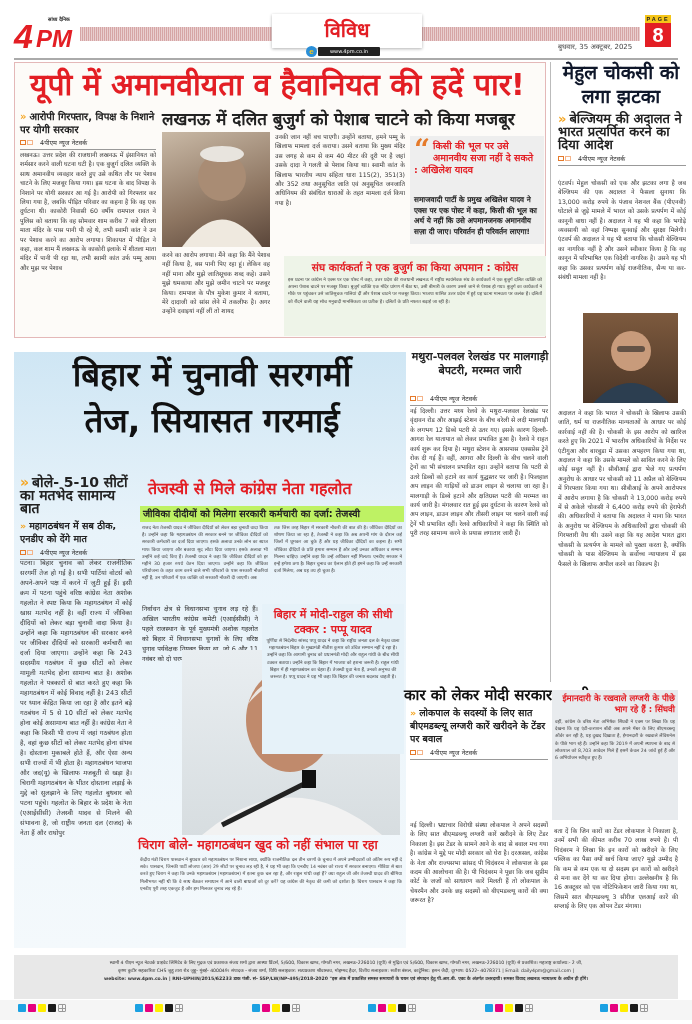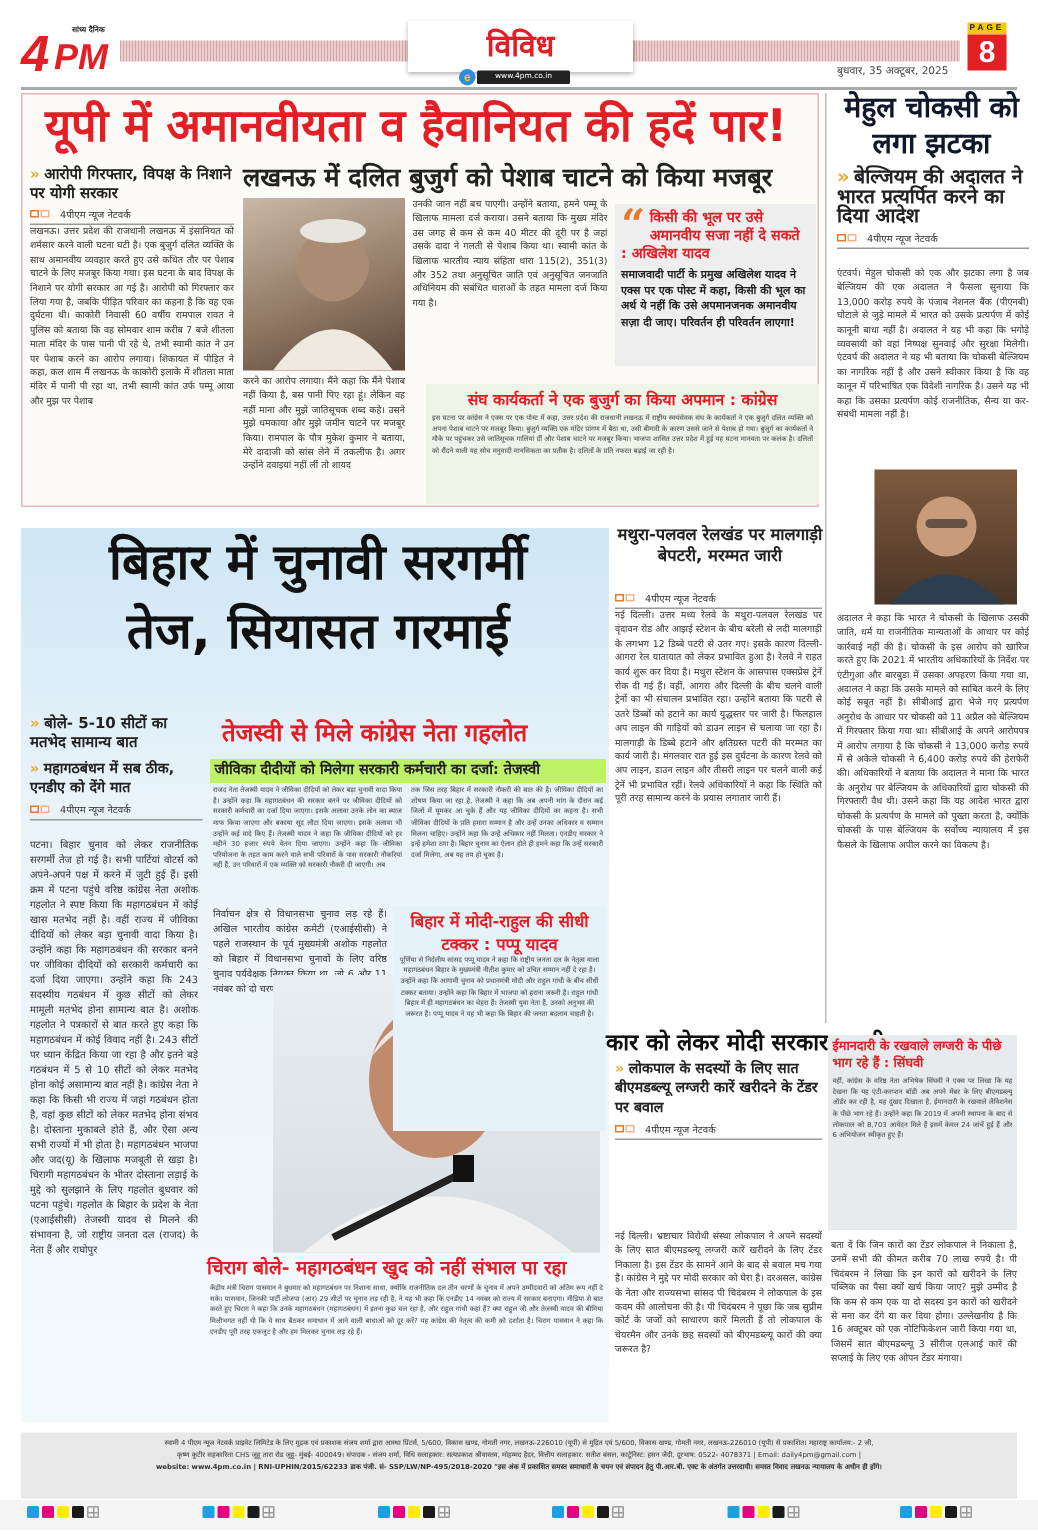--- a/index.html
+++ b/index.html
@@ -30,38 +30,38 @@
 .chev{color:#f5a623;font-weight:bold;margin-right:3px}
 .sub{font:bold 11px/14px "DejaVu Sans",sans-serif;color:#222}
 .photo{background:linear-gradient(160deg,#c9b9a6,#8d7561 60%,#5a463a)}
 
 #top-story{left:14px;top:62px;width:532px;height:276px;border:1px solid #e4b8b8;background:#fdfbf8}
 .top-head{left:30px;top:64px;font:bold 30px/42px "DejaVu Sans",sans-serif;color:#e31e24;white-space:nowrap}
 
 .quote-box{left:410px;top:136px;width:134px;height:108px;background:#eee;padding:4px}
 .quote-mark{font:bold 28px "DejaVu Serif",serif;color:#e57a2a;line-height:20px;float:left;margin-right:3px}
 .quote-title{font:bold 9.5px/12px "DejaVu Sans",sans-serif;color:#e31e24}
-.quote-body{font:bold 7.3px/10.6px "DejaVu Sans",sans-serif;color:#222;margin-top:2px}
+.quote-body{font:bold 7.3px/10.6px "DejaVu Sans",sans-serif;color:#222;margin-top:19px}
 
 .cong-box{left:284px;top:256px;width:262px;height:80px;background:#eef4e8;padding:4px}
 .cong-title{font:bold 10.5px/14px "DejaVu Sans",sans-serif;color:#e31e24;text-align:center}
 
 .right-head{left:556px;top:60px;width:130px;font:bold 19px/24px "DejaVu Sans",sans-serif;color:#0f172a;text-align:center}
 
 #bihar-panel{left:14px;top:352px;width:392px;height:596px;background:linear-gradient(180deg,#cfe6f4,#e8f3fa 30%,#f4f9fc)}
 .bihar-head{left:20px;top:352px;width:384px;font:900 33px/46px "DejaVu Sans",sans-serif;color:#111;text-align:center}
 .red-head{font:bold 16px/22px "DejaVu Sans",sans-serif;color:#e31e24;white-space:nowrap}
 .strip-head{background:#bef264;font:bold 9.6px/16px "DejaVu Sans",sans-serif;color:#222;padding-left:3px;white-space:nowrap}
 .pappu-box{left:262px;top:604px;width:142px;height:150px;background:#e6f2f9;padding:3px}
 .pappu-title{font:bold 11px/15px "DejaVu Sans",sans-serif;color:#e31e24;text-align:center}
 .chirag-title{font:bold 12.5px/17px "DejaVu Sans",sans-serif;color:#e31e24;white-space:nowrap}
 
 .car-head{left:404px;top:684px;font:bold 15px/22px "DejaVu Sans",sans-serif;color:#111;white-space:nowrap}
 .singhvi-box{left:552px;top:690px;width:126px;height:130px;background:#e8ebee;padding:3px}
-.singhvi-title{font:bold 8.5px/11px "DejaVu Sans",sans-serif;color:#e31e24;text-align:left}
+.singhvi-title{font:bold 8.5px/11px "DejaVu Sans",sans-serif;color:#e31e24;text-align:right}
 
 #footer{left:14px;top:955px;width:664px;height:44px;background:#e8e8e8}
 .foot-line{font:4.6px/8px "DejaVu Sans",sans-serif;color:#333;text-align:center;white-space:nowrap;overflow:hidden}
 .swatches{top:1000px;left:0;width:692px;height:20px;background:#f5f5f5}
 .sw-group{position:absolute;top:4px;display:flex;gap:2px}
 .sw{width:8px;height:8px;border-radius:1px}
 .sw.reg{border:1px solid #999;background:linear-gradient(#999,#999) center/1px 100% no-repeat,linear-gradient(#999,#999) center/100% 1px no-repeat}
 .vrule{width:1px;background:#bbb}
 </style>
 </head>
@@ -143,21 +143,21 @@
     <span>4पीएम न्यूज नेटवर्क</span>
   </div>
 <div class="abs body-text" style="left:410px;top:406px;width:138px;height:270px">नई दिल्ली। उत्तर मध्य रेलवे के मथुरा-पलवल रेलखंड पर वृंदावन रोड और आझई स्टेशन के बीच बरेली से लदी मालगाड़ी के लगभग 12 डिब्बे पटरी से उतर गए। इसके कारण दिल्ली-आगरा रेल यातायात को लेकर प्रभावित हुआ है। रेलवे ने राहत कार्य शुरू कर दिया है। मथुरा स्टेशन के आसपास एक्सप्रेस ट्रेनें रोक दी गई हैं। वहीं, आगरा और दिल्ली के बीच चलने वाली ट्रेनों का भी संचालन प्रभावित रहा। उन्होंने बताया कि पटरी से उतरे डिब्बों को हटाने का कार्य युद्धस्तर पर जारी है। फिलहाल अप लाइन की गाड़ियों को डाउन लाइन से चलाया जा रहा है। मालगाड़ी के डिब्बे हटाने और क्षतिग्रस्त पटरी की मरम्मत का कार्य जारी है। मंगलवार रात हुई इस दुर्घटना के कारण रेलवे को अप लाइन, डाउन लाइन और तीसरी लाइन पर चलने वाली कई ट्रेनें भी प्रभावित रहीं। रेलवे अधिकारियों ने कहा कि स्थिति को पूरी तरह सामान्य करने के प्रयास लगातार जारी हैं।</div>
 
 <div id="bihar-panel" class="abs"></div>
 <div class="abs bihar-head">
   <div>बिहार में चुनावी सरगर्मी</div>
   <div>तेज, सियासत गरमाई</div>
 </div>
 <div class="abs" style="left:20px;top:476px;width:115px">
-  <div class="sub" style="font-size:10px;line-height:13px;margin-bottom:4px"><span class="chev">»</span><span>बोले- 5-10 सीटों का मतभेद सामान्य बात</span></div>
+  <div class="sub" style="font-size:14px;line-height:13px;margin-bottom:4px"><span class="chev">»</span><span>बोले- 5-10 सीटों का मतभेद सामान्य बात</span></div>
   <div class="sub" style="font-size:9.5px;line-height:13px"><span class="chev">»</span><span>महागठबंधन में सब ठीक, एनडीए को देंगे मात</span></div>
   <div class="byline" style="margin-top:3px">
       <span><i class="sq"></i><i class="sq b"></i></span>
       <span>4पीएम न्यूज नेटवर्क</span>
     </div>
 </div>
 <div class="abs body-text" style="left:20px;top:558px;width:112px;height:384px;font-size:6.6px;line-height:10px">पटना। बिहार चुनाव को लेकर राजनीतिक सरगर्मी तेज हो गई है। सभी पार्टियां वोटर्स को अपने-अपने पक्ष में करने में जुटी हुई हैं। इसी क्रम में पटना पहुंचे वरिष्ठ कांग्रेस नेता अशोक गहलोत ने स्पष्ट किया कि महागठबंधन में कोई खास मतभेद नहीं है। वहीं राज्य में जीविका दीदियों को लेकर बड़ा चुनावी वादा किया है। उन्होंने कहा कि महागठबंधन की सरकार बनने पर जीविका दीदियों को सरकारी कर्मचारी का दर्जा दिया जाएगा। उन्होंने कहा कि 243 सदस्यीय गठबंधन में कुछ सीटों को लेकर मामूली मतभेद होना सामान्य बात है। अशोक गहलोत ने पत्रकारों से बात करते हुए कहा कि महागठबंधन में कोई विवाद नहीं है। 243 सीटों पर ध्यान केंद्रित किया जा रहा है और इतने बड़े गठबंधन में 5 से 10 सीटों को लेकर मतभेद होना कोई असामान्य बात नहीं है। कांग्रेस नेता ने कहा कि किसी भी राज्य में जहां गठबंधन होता है, वहां कुछ सीटों को लेकर मतभेद होना संभव है। दोस्ताना मुकाबले होते हैं, और ऐसा अन्य सभी राज्यों में भी होता है। महागठबंधन भाजपा और जद(यू) के खिलाफ मजबूती से खड़ा है। चिरागी महागठबंधन के भीतर दोस्ताना लड़ाई के मुद्दे को सुलझाने के लिए गहलोत बुधवार को पटना पहुंचे। गहलोत के बिहार के प्रदेश के नेता (एआईसीसी) तेजस्वी यादव से मिलने की संभावना है, जो राष्ट्रीय जनता दल (राजद) के नेता हैं और राघोपुर</div>
 <div class="abs red-head" style="left:148px;top:478px">तेजस्वी से मिले कांग्रेस नेता गहलोत</div>
 <div class="abs strip-head" style="left:140px;top:506px;width:264px">जीविका दीदीयों को मिलेगा सरकारी कर्मचारी का दर्जा: तेजस्वी</div>
 <div class="abs tiny" style="left:142px;top:524px;width:126px;height:76px">राजद नेता तेजस्वी यादव ने जीविका दीदियों को लेकर बड़ा चुनावी वादा किया है। उन्होंने कहा कि महागठबंधन की सरकार बनने पर जीविका दीदियों को सरकारी कर्मचारी का दर्जा दिया जाएगा। इसके अलावा उनके लोन का ब्याज माफ किया जाएगा और बकाया सूद लौटा दिया जाएगा। इसके अलावा भी उन्होंने कई वादे किए हैं। तेजस्वी यादव ने कहा कि जीविका दीदियों को हर महीने 30 हजार रुपये वेतन दिया जाएगा। उन्होंने कहा कि जीविका परियोजना के तहत काम करने वाले सभी परिवारों के पास सरकारी नौकरियां नहीं हैं, उन परिवारों में एक व्यक्ति को सरकारी नौकरी दी जाएगी। अब</div>

